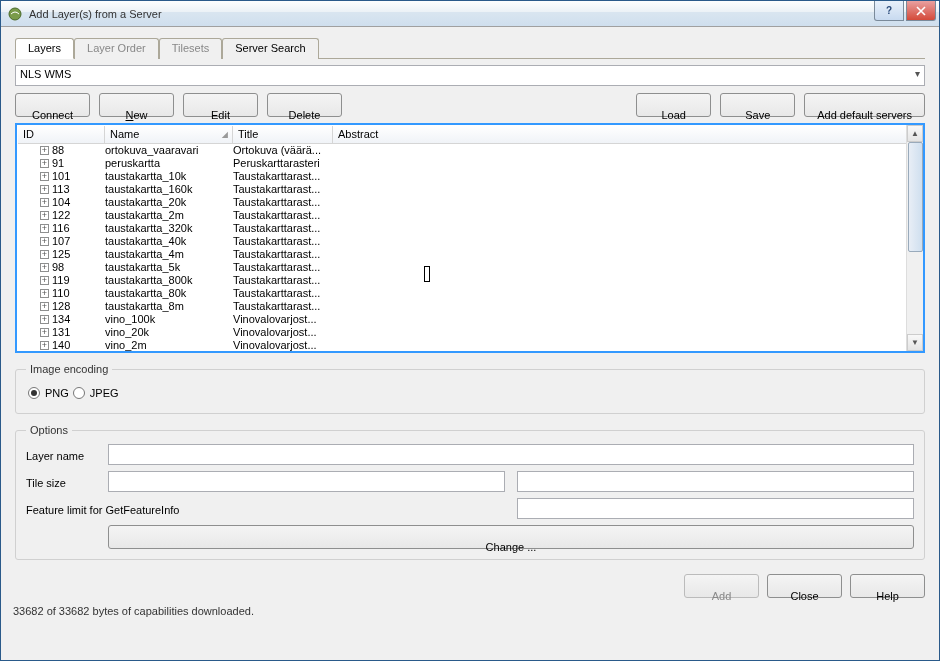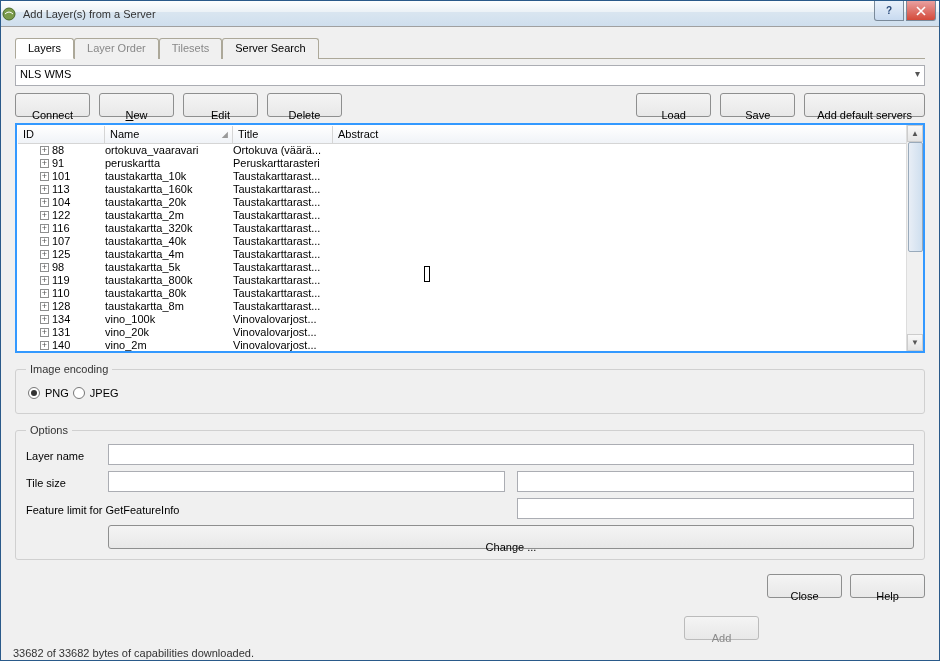--- a/index.html
+++ b/index.html
@@ -1,20 +1,20 @@
 <!DOCTYPE html>
 <html><head>
 <meta charset="utf-8">
 <style>
 * { box-sizing: border-box; margin: 0; padding: 0; font-family: "Segoe UI", Tahoma, sans-serif; font-size: 11px; }
 body { background: #5a7a8a; width: 940px; height: 661px; overflow: hidden; }
 
 .window { width: 940px; height: 661px; background: #f0f0f0; border: 1px solid #2a5a8a; position: relative; }
 
-.titlebar { height: 26px; background: linear-gradient(to bottom, #fdfefe 0%, #ebf1f6 45%, #d9e5f0 46%, #cfdfee 100%); display: flex; align-items: center; border-bottom: 1px solid #a0a0a0; }
+.titlebar { height: 26px; background: linear-gradient(to bottom, #fdfefe 0%, #ebf1f6 45%, #d9e5f0 46%, #cfdfee 100%); display: flex; align-items: center; padding-left: 6px; border-bottom: 1px solid #a0a0a0; }
 .titlebar .app-icon { width: 16px; height: 16px; margin-right: 6px; display:inline-block; position:relative;}
 .titlebar .app-icon svg { width:16px; height:16px;}
 .titlebar .title { color: #333; }
 .winbuttons { position:absolute; right:3px; top:0; display:flex; }
 .winbtn { width: 30px; height: 20px; margin-left:0; border:1px solid #7a8a9a; border-top:none; display:flex; align-items:center; justify-content:center; font-size:10px; }
 .winbtn.help { background: linear-gradient(to bottom, #e8f0fa, #c8daf0); border-radius: 0 0 0 3px; color:#2a4a7a; font-weight:bold;}
 .winbtn.close { background: linear-gradient(to bottom, #e9a0a0, #d44a3a); border-radius: 0 0 3px 0; margin-left:2px; color:#fff; }
 .winbtn.close svg { width:10px; height:10px; }
 
 .content { padding: 10px 14px 4px 14px; }
@@ -22,21 +22,21 @@
 .tabs { display:flex; border-bottom:1px solid #aca899; height:22px; margin-bottom: 6px;}
 .tab { padding: 3px 12px; border:1px solid #aca899; border-bottom:none; background:#f0f0f0; margin-right:0; position:relative; top:1px; border-radius: 3px 3px 0 0; cursor:pointer;}
 .tab.active { background:#fff; border-bottom:1px solid #fff; }
 .tab.disabled { color:#888; }
 
 .dropdown { width:100%; height:21px; border:1px solid #abadb3; background:#fff; padding: 2px 18px 2px 4px; position:relative; margin-bottom:7px;}
 .dropdown::after { content:"▾"; position:absolute; right:4px; top:2px; color:#555; font-size:10px;}
 
 .btnrow { display:flex; gap:9px; margin-bottom:6px; align-items:center;}
 .btn { height:23px; min-width:75px; padding: 11px 12px; background: linear-gradient(to bottom, #f4f4f4, #e8e8e8); border:1px solid #8e8f8f; border-radius:3px; text-align:center; line-height:21px; cursor:pointer;}
-.btn.disabled { color:#888; border-color:#bbb;margin-top:42px;}
+.btn.disabled { color:#888; border-color:#bbb;}
 .spacer { flex:1; }
 
 .listframe { border:2px solid #3399ff; background:#fff; height:230px; padding:1px; position:relative;}
 .listhead { display:flex; height:18px; background: linear-gradient(to bottom, #fff, #f0f3f7); border-bottom:1px solid #d5d5d5; }
 .listhead .col { border-right:1px solid #d5d5d5; padding: 2px 5px; position:relative;}
 .col.id { width:87px; }
 .col.name { width:128px; }
 .col.title { width:100px; }
 .col.abstract { flex:1; }
 .sortmark { position:absolute; right:4px; top:4px; color:#999; font-size:8px;}

